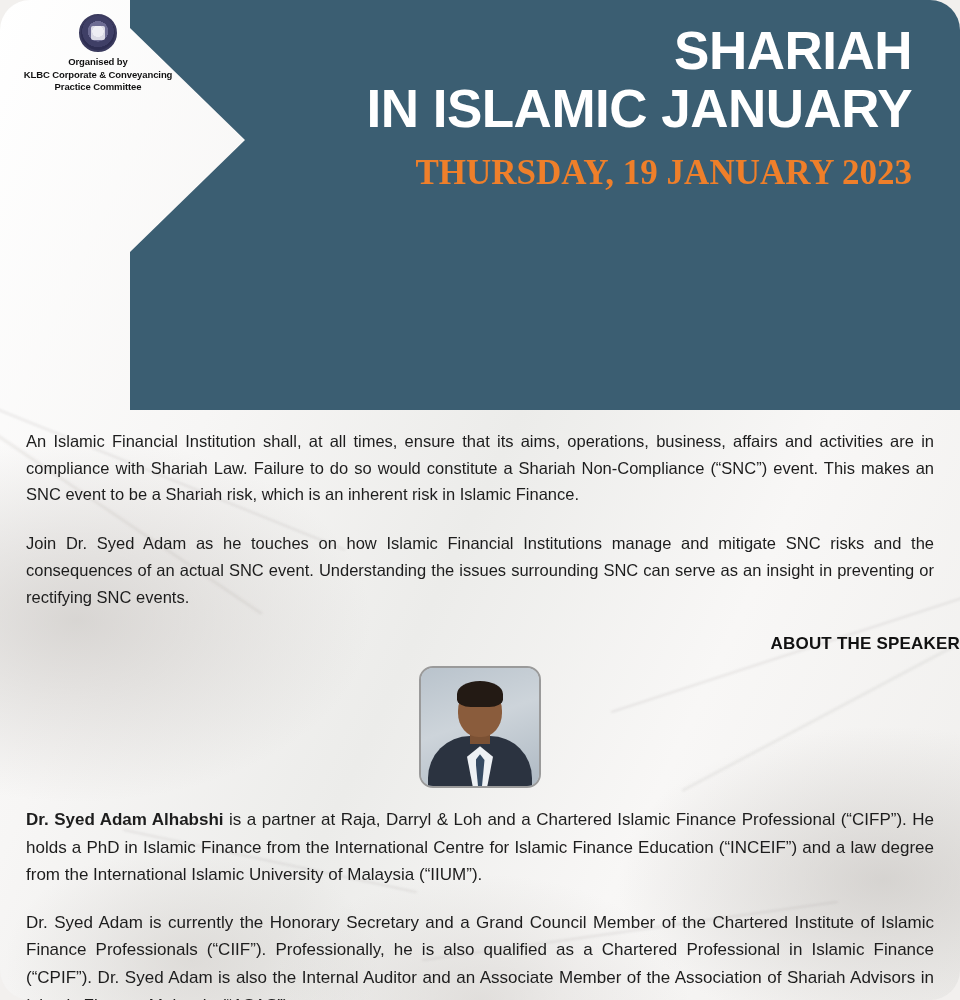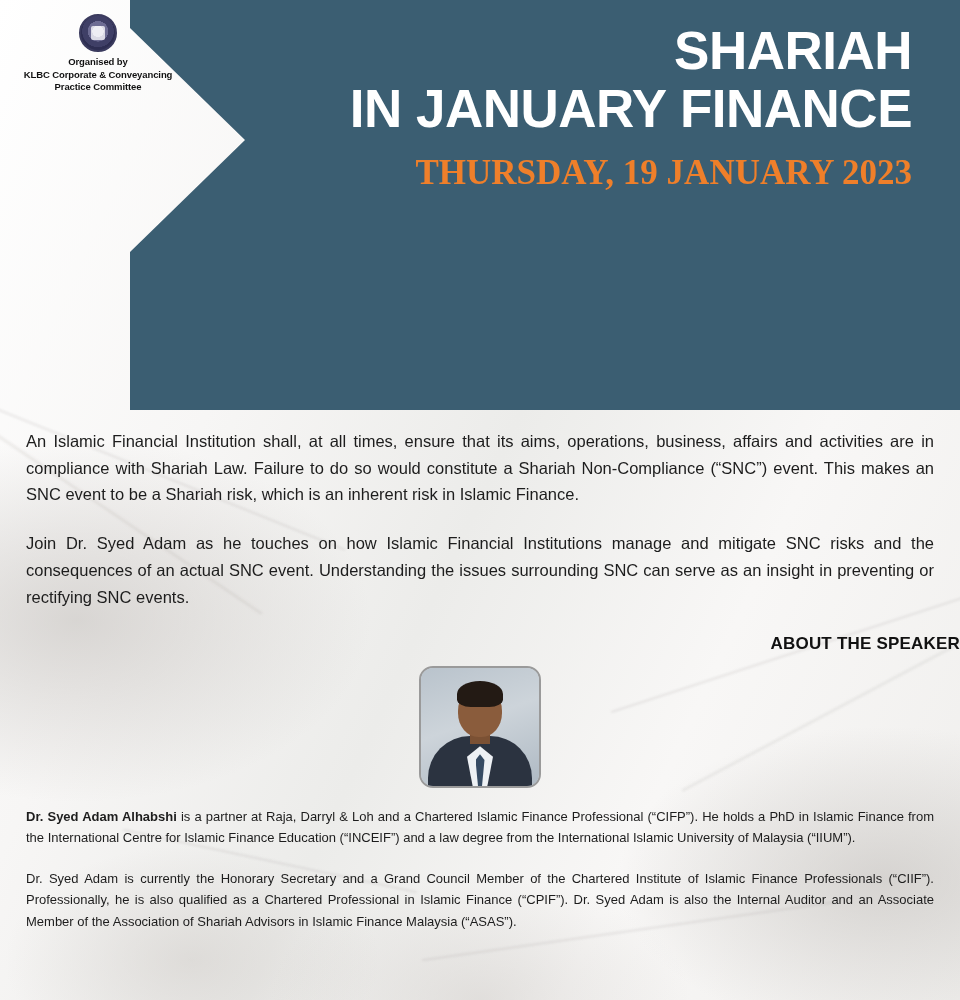--- a/index.html
+++ b/index.html
@@ -20,20 +20,21 @@
     position: relative;
     width: 960px;
     height: 1000px;
     background:
       radial-gradient(ellipse 420px 260px at 8% 62%, rgba(190,186,182,0.55), rgba(255,255,255,0) 70%),
       radial-gradient(ellipse 380px 220px at 92% 88%, rgba(186,182,178,0.5), rgba(255,255,255,0) 70%),
       radial-gradient(ellipse 300px 180px at 50% 100%, rgba(200,196,192,0.45), rgba(255,255,255,0) 70%),
       radial-gradient(ellipse 260px 160px at 20% 96%, rgba(205,201,197,0.5), rgba(255,255,255,0) 72%),
       linear-gradient(115deg, #ffffff 0%, #f7f6f5 28%, #ececea 50%, #f8f7f6 72%, #efeeec 100%);
     overflow: hidden;
+    border-radius: 30px;
   }
   .marble-vein {
     position: absolute;
     background: rgba(170,166,162,0.22);
     filter: blur(1.2px);
     pointer-events: none;
   }
   .v1 { left: -60px; top: 470px; width: 420px; height: 2px; transform: rotate(22deg); }
   .v2 { left: -40px; top: 520px; width: 330px; height: 3px; transform: rotate(34deg); background: rgba(170,166,162,0.18); }
   .v3 { left: 600px; top: 640px; width: 460px; height: 2px; transform: rotate(-18deg); }
@@ -219,21 +220,21 @@
     left: 50%;
     top: 60px;
     width: 20px;
     height: 16px;
     margin-left: -10px;
     background: #7b5134;
   }
 
   .bio {
     margin: 18px 26px 0 26px;
-    font-size: 13px;
+    font-size: 17px;
     line-height: 1.62;
     color: #1d1d1d;
     text-align: justify;
   }
   .bio b { font-weight: bold; }
   .bio.b2 { margin-top: 20px; }
 </style>
 </head>
 <body>
 
@@ -250,21 +251,21 @@
 
   <div class="logo-block">
     <div class="logo-seal"></div>
     <div class="logo-caption">Organised by</div>
     <div class="logo-caption">KLBC Corporate &amp; Conveyancing</div>
     <div class="logo-caption">Practice Committee</div>
   </div>
 
   <div class="header-text">
     <div class="title-line">SHARIAH</div>
-    <div class="title-line">IN JANUARY FINANCE</div>
+    <div class="title-line">IN ISLAMIC JANUARY</div>
     <div class="subtitle">THURSDAY, 19 JANUARY 2023</div>
   </div>
 
   <div class="content">
     <p class="para p1">An Islamic Financial Institution shall, at all times, ensure that its aims, operations, business, affairs and activities are in compliance with Shariah Law. Failure to do so would constitute a Shariah Non-Compliance (“SNC”) event. This makes an SNC event to be a Shariah risk, which is an inherent risk in Islamic Finance.</p>
     <p class="para p2">Join Dr. Syed Adam as he touches on how Islamic Financial Institutions manage and mitigate SNC risks and the consequences of an actual SNC event. Understanding the issues surrounding SNC can serve as an insight in preventing or rectifying SNC events.</p>
 
     <div class="about-heading">ABOUT THE SPEAKER</div>
 
     <div class="speaker-photo-wrap">

